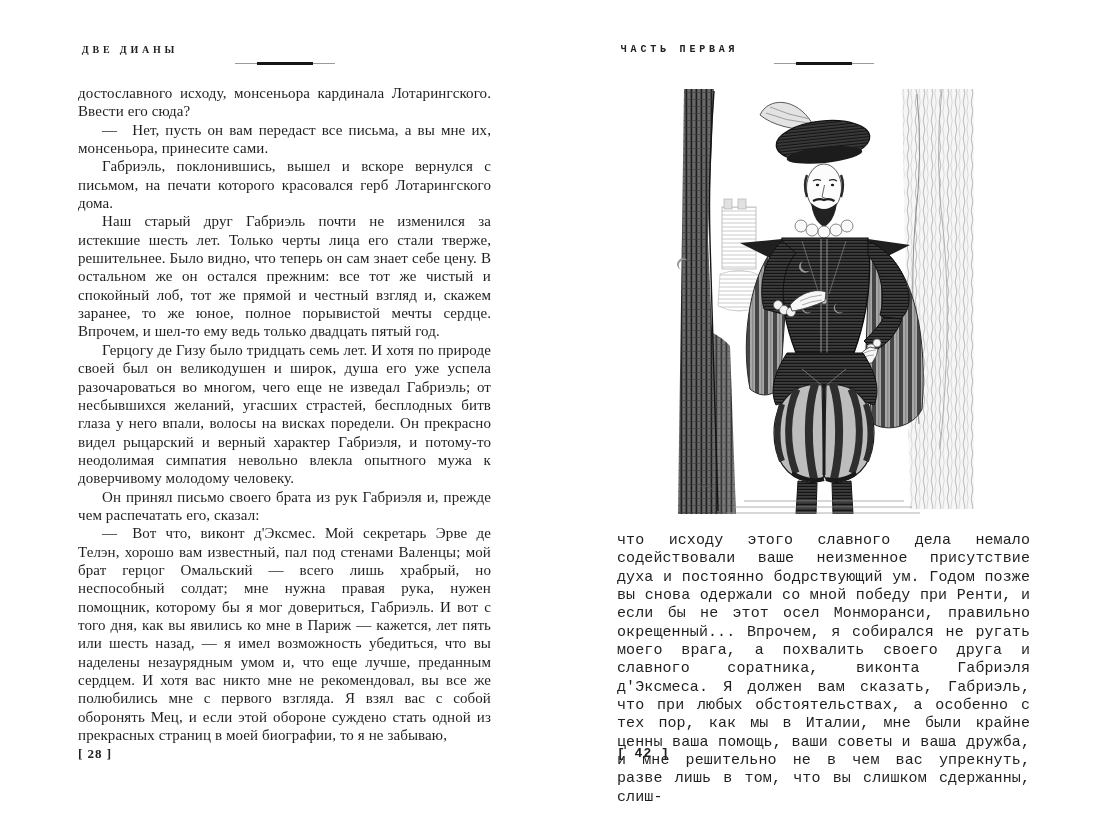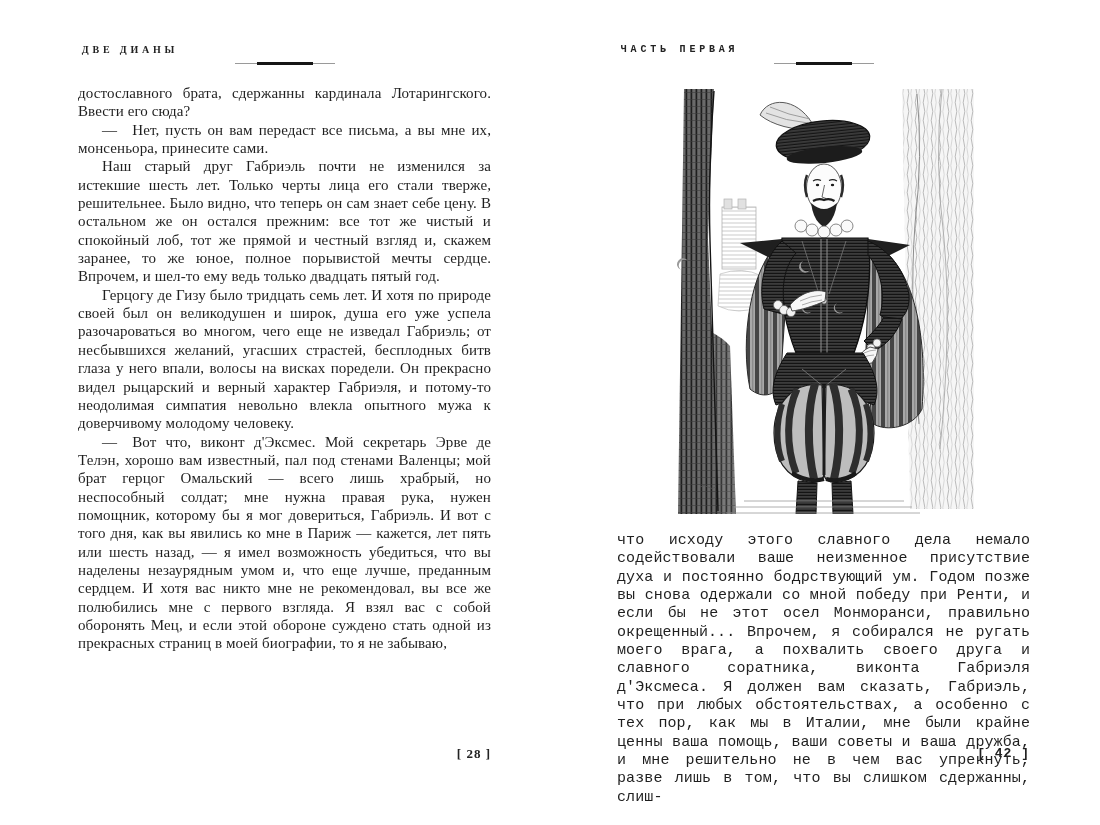--- a/index.html
+++ b/index.html
@@ -16,40 +16,42 @@
     color:#222;text-indent:0.38em;line-height:12px;
   }
   .head-rule{position:relative;width:100px;height:3px;margin:6px auto 0 auto;}
   .head-rule .thin{position:absolute;left:0;right:0;top:1px;height:1px;background:#9a9a9a;}
   .head-rule .thick{position:absolute;left:22px;width:56px;top:0;height:3px;background:#161616;}
   .body-text{margin-top:19px;text-align:justify;font-size:15px;line-height:18.35px;
     letter-spacing:0.1px;}
   .body-text p{margin:0;}
   .body-text p.indent{text-indent:24px;}
   .page-footer{
-    position:absolute;left:0;right:0;top:702px;text-align:right;
+    position:absolute;left:0;right:0;top:702px;text-align:left;
     font-size:13px;font-weight:bold;color:#222;letter-spacing:1px;
   }
   .illustration-wrap{width:300px;height:425px;margin:24px auto 0 auto;}
   .page-right .body-text{margin-top:18px;}
 </style>
 </head>
 <body>
 
 <div class="page page-left">
   <div class="running-head">ДВЕ ДИАНЫ</div>
   <div class="head-rule">
     <span class="thin"></span>
       <span class="thick"></span>
   </div>
   <div class="body-text">
-      <p>достославного брата, сдержанны кардинала Лотарингского. Ввести его сюда?</p>
+      <p>достославного исходу, монсеньора кардинала Лотарингского. Ввести его сюда?</p>
       <p class="indent">— Нет, пусть он вам передаст все письма, а вы мне их, монсеньора, принесите сами.</p>
+      <p class="indent">Габриэль, поклонившись, вышел и вскоре вернулся с письмом, на печати которого красовался герб Лотарингского дома.</p>
       <p class="indent">Наш старый друг Габриэль почти не изменился за истекшие шесть лет. Только черты лица его стали тверже, решительнее. Было видно, что теперь он сам знает себе цену. В остальном же он остался прежним: все тот же чистый и спокойный лоб, тот же прямой и честный взгляд и, скажем заранее, то же юное, полное порывистой мечты сердце. Впрочем, и шел-то ему ведь только двадцать пятый год.</p>
       <p class="indent">Герцогу де Гизу было тридцать семь лет. И хотя по природе своей был он великодушен и широк, душа его уже успела разочароваться во многом, чего еще не изведал Габриэль; от несбывшихся желаний, угасших страстей, бесплодных битв глаза у него впали, волосы на висках поредели. Он прекрасно видел рыцарский и верный характер Габриэля, и потому-то неодолимая симпатия невольно влекла опытного мужа к доверчивому молодому человеку.</p>
+      <p class="indent">Он принял письмо своего брата из рук Габриэля и, прежде чем распечатать его, сказал:</p>
       <p class="indent">— Вот что, виконт д'Эксмес. Мой секретарь Эрве де Телэн, хорошо вам известный, пал под стенами Валенцы; мой брат герцог Омальский — всего лишь храбрый, но неспособный солдат; мне нужна правая рука, нужен помощник, которому бы я мог довериться, Габриэль. И вот с того дня, как вы явились ко мне в Париж — кажется, лет пять или шесть назад, — я имел возможность убедиться, что вы наделены незаурядным умом и, что еще лучше, преданным сердцем. И хотя вас никто мне не рекомендовал, вы все же полюбились мне с первого взгляда. Я взял вас с собой оборонять Мец, и если этой обороне суждено стать одной из прекрасных страниц в моей биографии, то я не забываю,</p>
     </div>
   <div class="page-footer">[ 28 ]</div>
 </div>
 
 <div class="page page-right">
   <div class="running-head">ЧАСТЬ ПЕРВАЯ</div>
   <div class="head-rule">
     <span class="thin"></span>
       <span class="thick"></span>

